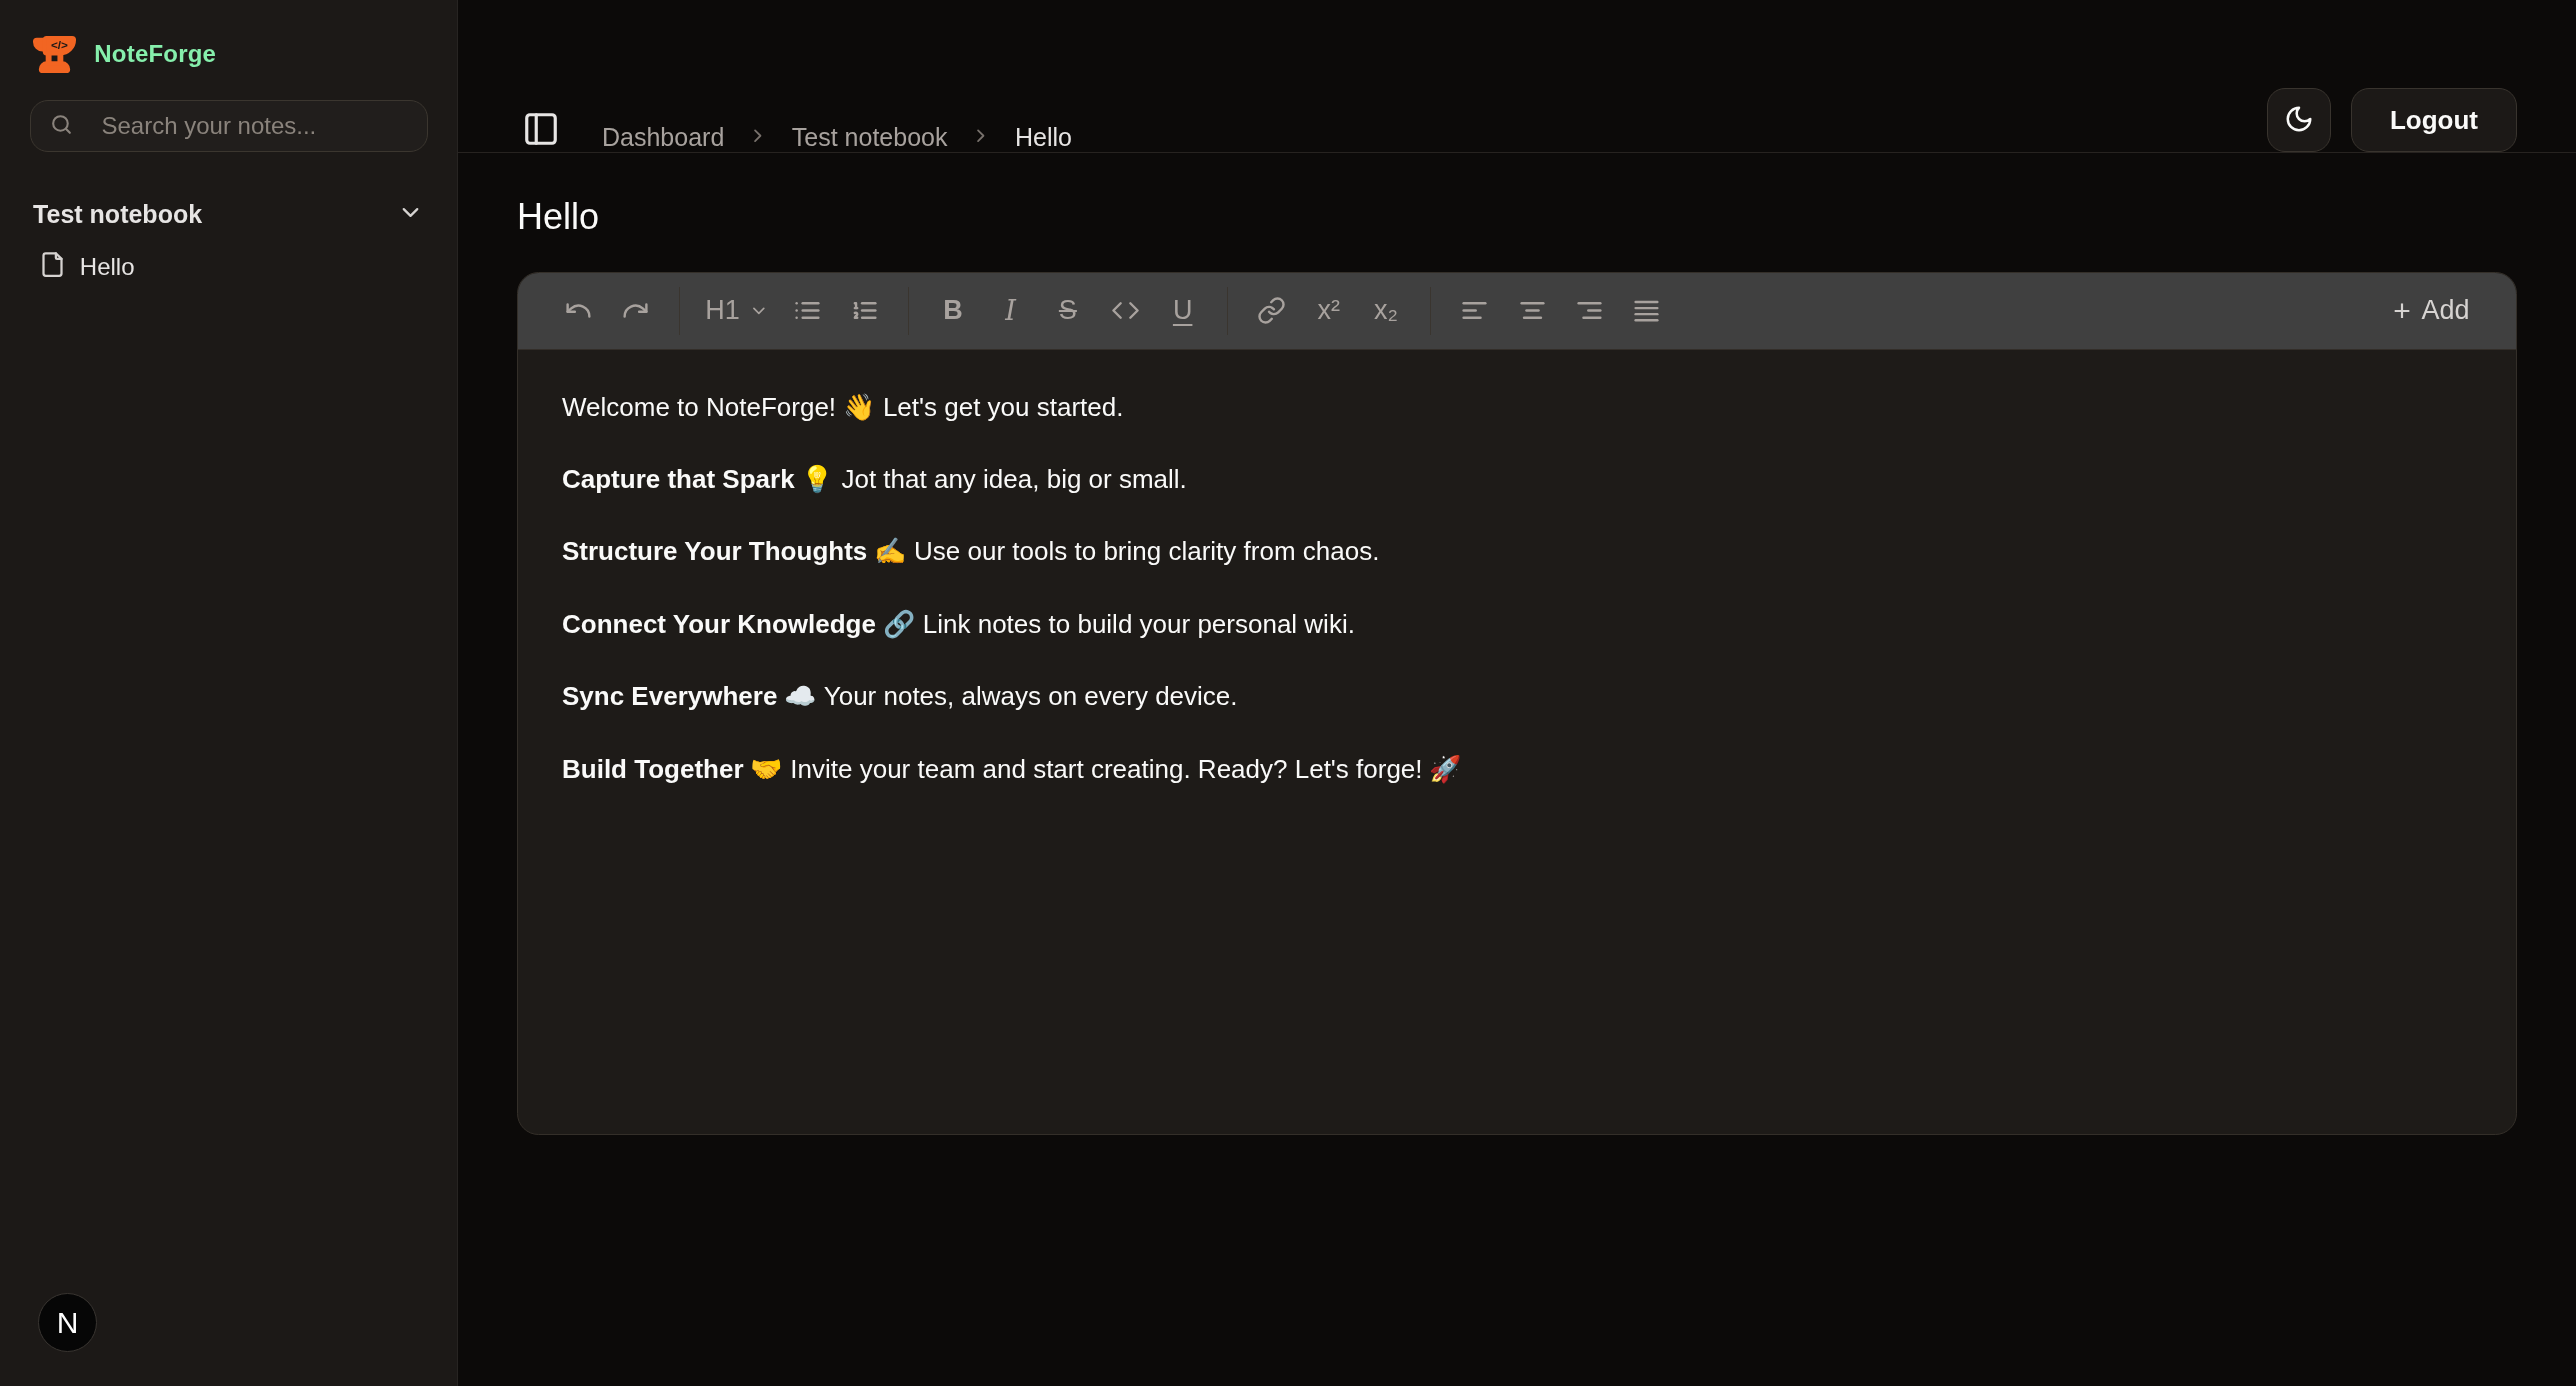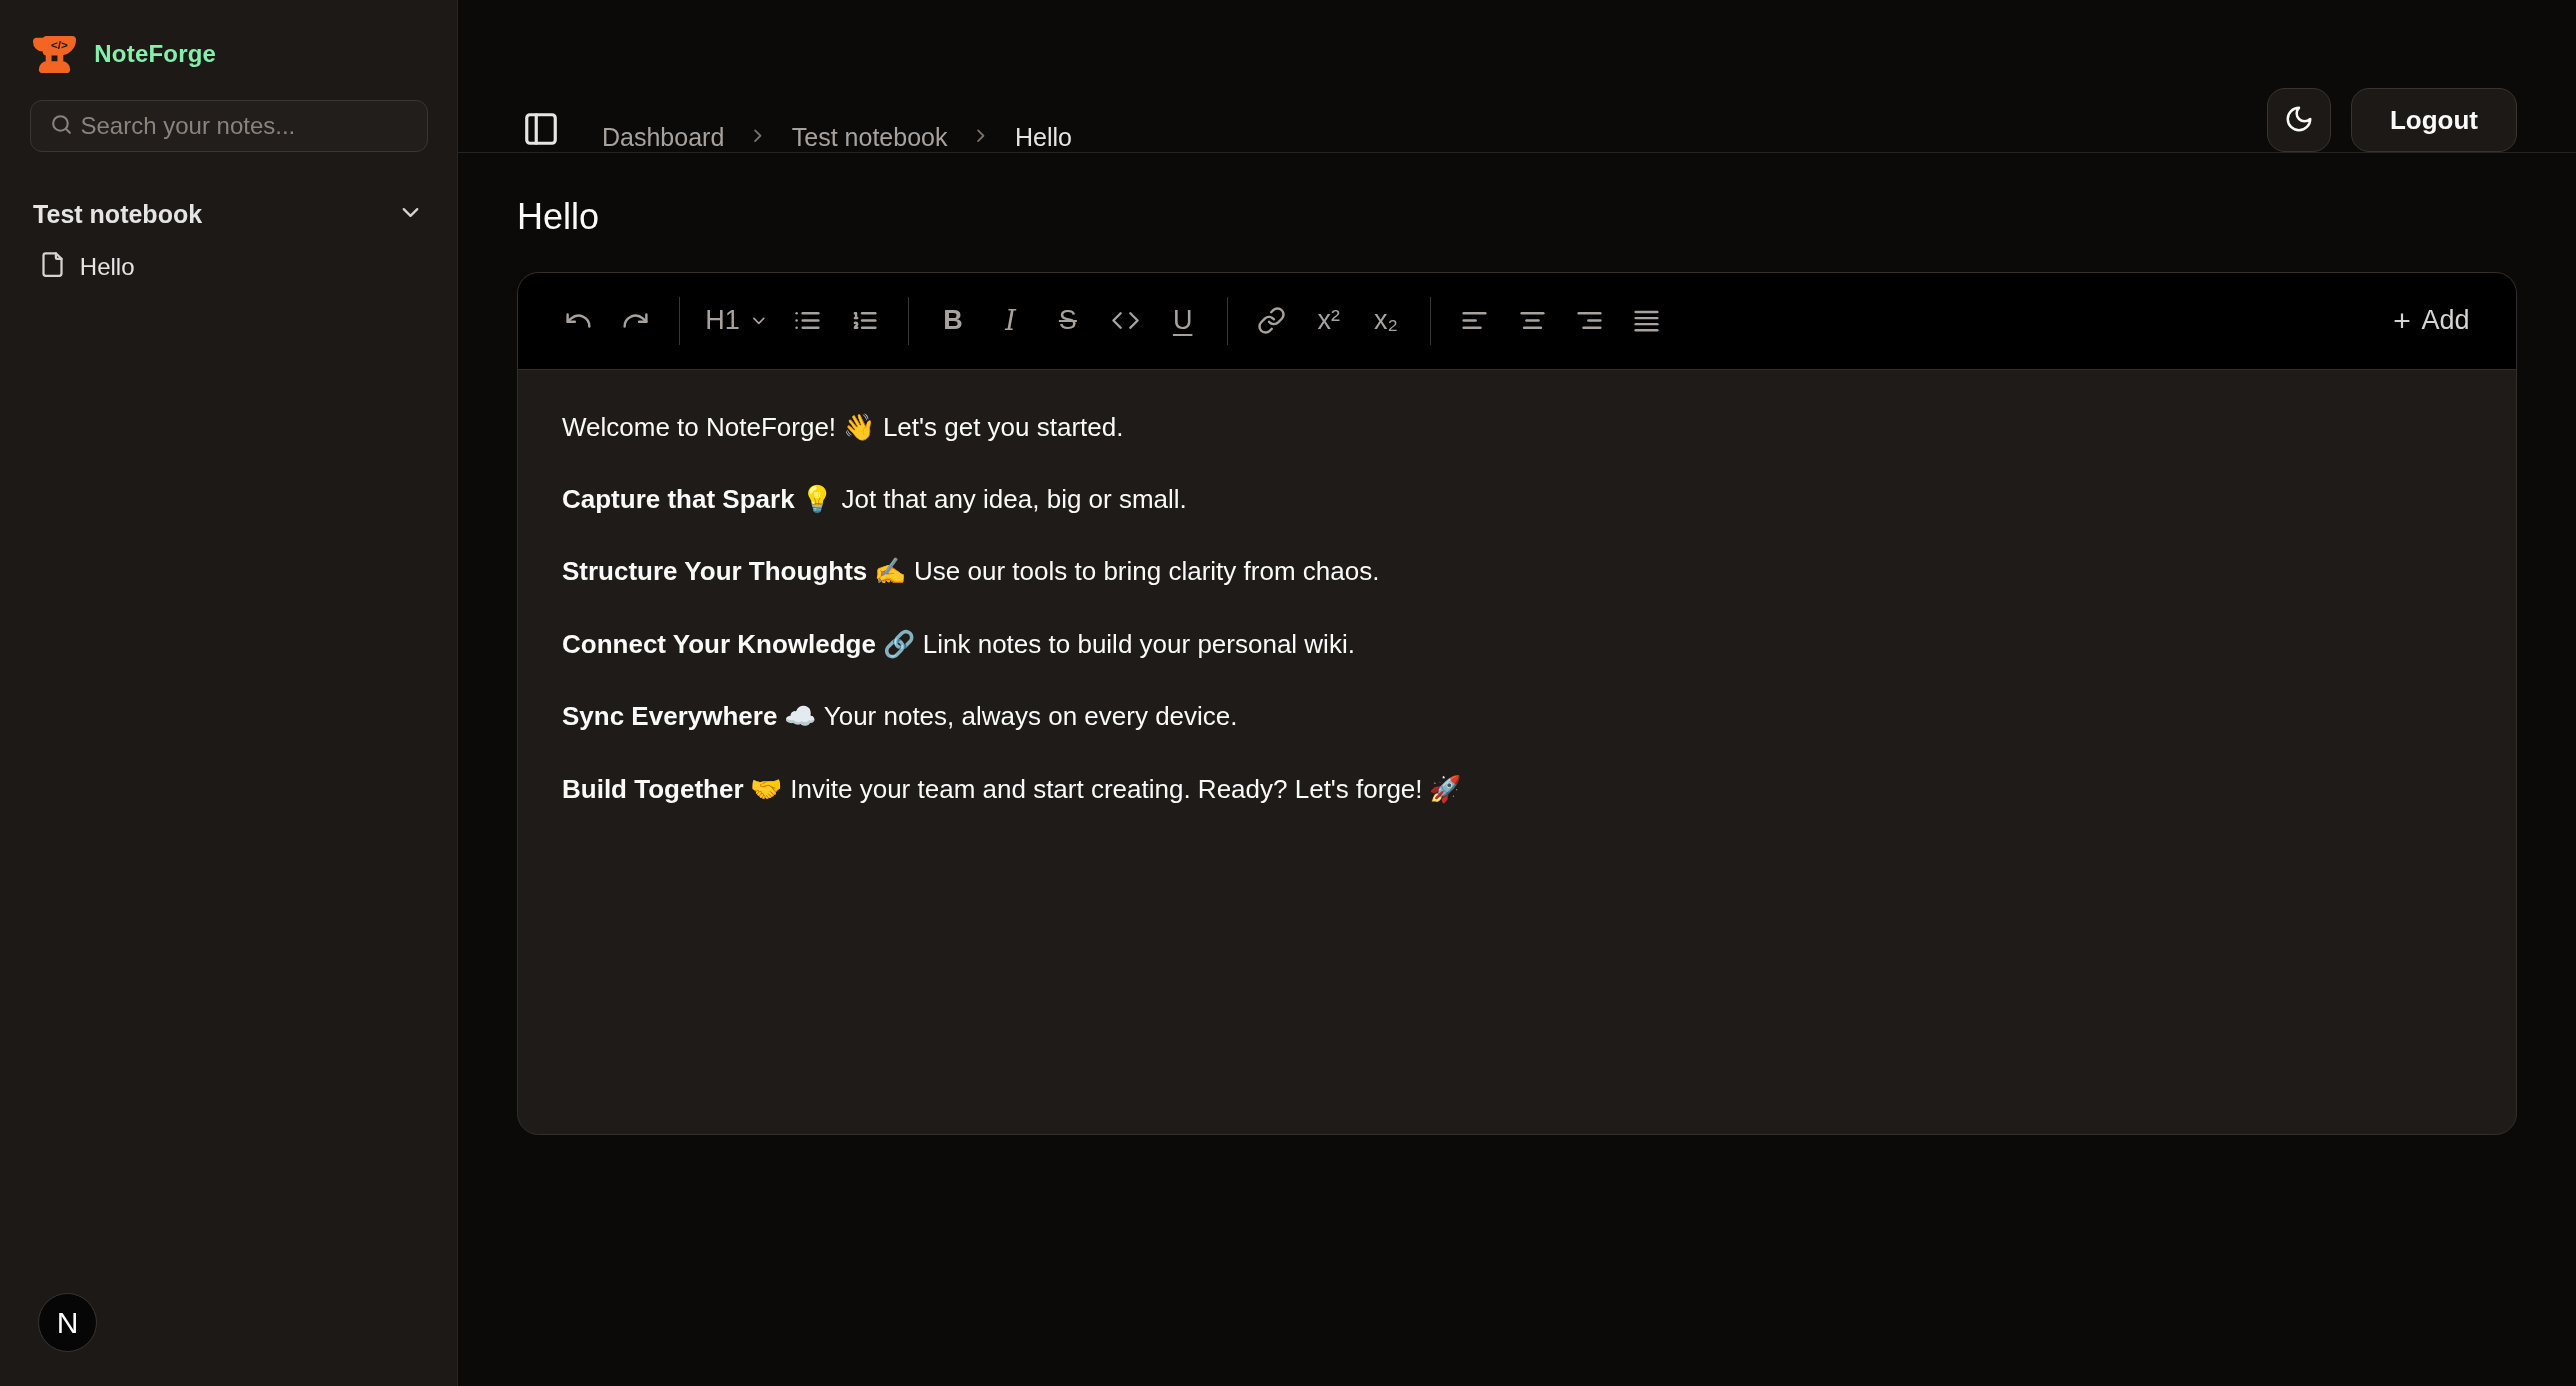--- a/index.html
+++ b/index.html
@@ -5,21 +5,21 @@
   html, body { margin:0; padding:0; background:#0c0a09; }
   * { box-sizing:border-box; }
   body { width:2576px; height:1386px; font-family:"Liberation Sans", sans-serif; }
   .app { position:relative; width:2576px; height:1386px; overflow:hidden; background:#0c0a09; color:#fafaf9; }
 
   
   .sidebar { position:absolute; left:0; top:0; width:458px; height:100%; background:#1c1917; border-right:0.9px solid rgba(255,255,255,0.05); padding:25px 29.5px; }
   .logo-row { display:flex; align-items:center; gap:16px; padding:5.4px 1.8px 23px; }
   .logo-badge { width:47px; height:47px; display:flex; align-items:center; justify-content:center; }
   .logo-text { font-size:24px; font-weight:700; color:#86efac; letter-spacing:0.2px; }
-  .search-box { height:52px; border:0.9px solid #3b362f; border-radius:12px; display:flex; align-items:center; gap:5px; padding:0 18px; background:rgba(255,255,255,0.025); margin-bottom:38px; }
+  .search-box { height:52px; border:0.9px solid #3b362f; border-radius:18px; display:flex; align-items:center; gap:26px; padding:0 18px; background:rgba(255,255,255,0.025); margin-bottom:38px; }
   .search-box input { flex:1; background:transparent; border:none; outline:none; color:#d6d3d1; font-size:24px; font-family:"Liberation Sans", sans-serif; }
   .search-box input::placeholder { color:#8a837c; }
   .notebook-row { display:flex; justify-content:space-between; align-items:center; padding:9px 3.6px; cursor:pointer; }
   .notebook-name { font-size:25px; font-weight:700; color:#e7e5e4; }
   .note-item { display:flex; align-items:center; gap:14.3px; padding:12.5px 3.6px 12.5px 9px; font-size:24px; color:#e7e5e4; border-radius:10.7px; cursor:pointer; }
   .avatar { position:absolute; left:38px; bottom:34px; width:59px; height:59px; border-radius:50%; background:#060606; border:1.8px solid #393531; color:#ffffff; display:flex; align-items:center; justify-content:center; font-size:30px; font-weight:400; }
 
   
   .main { position:absolute; left:458px; top:0; right:0; bottom:0; }
   .main-header { height:153px; display:flex; align-items:flex-end; padding:0 59px; border-bottom:0.9px solid #272320; }
@@ -28,21 +28,21 @@
   .crumb { cursor:pointer; }
   .crumb.current { color:#e7e5e4; }
   .header-actions { margin-left:auto; display:flex; align-items:center; gap:19.7px; }
   .icon-btn { width:64px; height:64px; border-radius:18px; border:0.9px solid #39342e; background:#1c1917; display:flex; align-items:center; justify-content:center; cursor:pointer; }
   .logout-btn { height:64px; padding:0 38px; border-radius:18px; border:0.9px solid #39342e; background:#1c1917; color:#fafaf9; font-size:26px; font-family:"Liberation Sans", sans-serif; cursor:pointer;font-weight:bold; }
 
   .page-body { padding:23px 59px 0; }
   .page-title { font-size:36px; font-weight:500; color:#fafaf9; margin:19.7px 0 34px; }
 
   .editor { border:0.9px solid #342f29; border-radius:21.5px; background:#1e1b18; height:863px; display:flex; flex-direction:column; overflow:hidden; }
-  .toolbar { height:97px; flex:0 0 auto; display:flex; align-items:center; padding:0 34px; gap:5.4px; background:#000000; border-bottom:0.9px solid #332e29; }
+  .toolbar { height:77px; flex:0 0 auto; display:flex; align-items:center; padding:0 34px; gap:5.4px; background:#404040; border-bottom:0.9px solid #332e29; }
   .tb-btn { min-width:52px; height:52px; padding:0 7.2px; display:flex; align-items:center; justify-content:center; border-radius:9px; color:#a8a29e; cursor:pointer; font-size:27px; }
   .tb-btn svg { display:block; }
   .tb-divider { width:0.9px; height:48px; background:#3a352f; margin:0 12.5px; }
   .tb-letter { font-size:27px; color:#a8a29e; }
   .b-bold { font-weight:700; }
   .b-italic { font-style:italic; font-family:"DejaVu Serif", serif; }
   .b-strike { text-decoration:line-through; }
   .b-under { text-decoration:underline; text-underline-offset:5.4px; }
   .heading-select { display:flex; align-items:center; gap:9px; }
   .add-btn { margin-left:auto; display:flex; align-items:center; gap:10.7px; color:#d6d3d1; font-size:27px; cursor:pointer; padding:9px 12.5px; border-radius:9px; }

